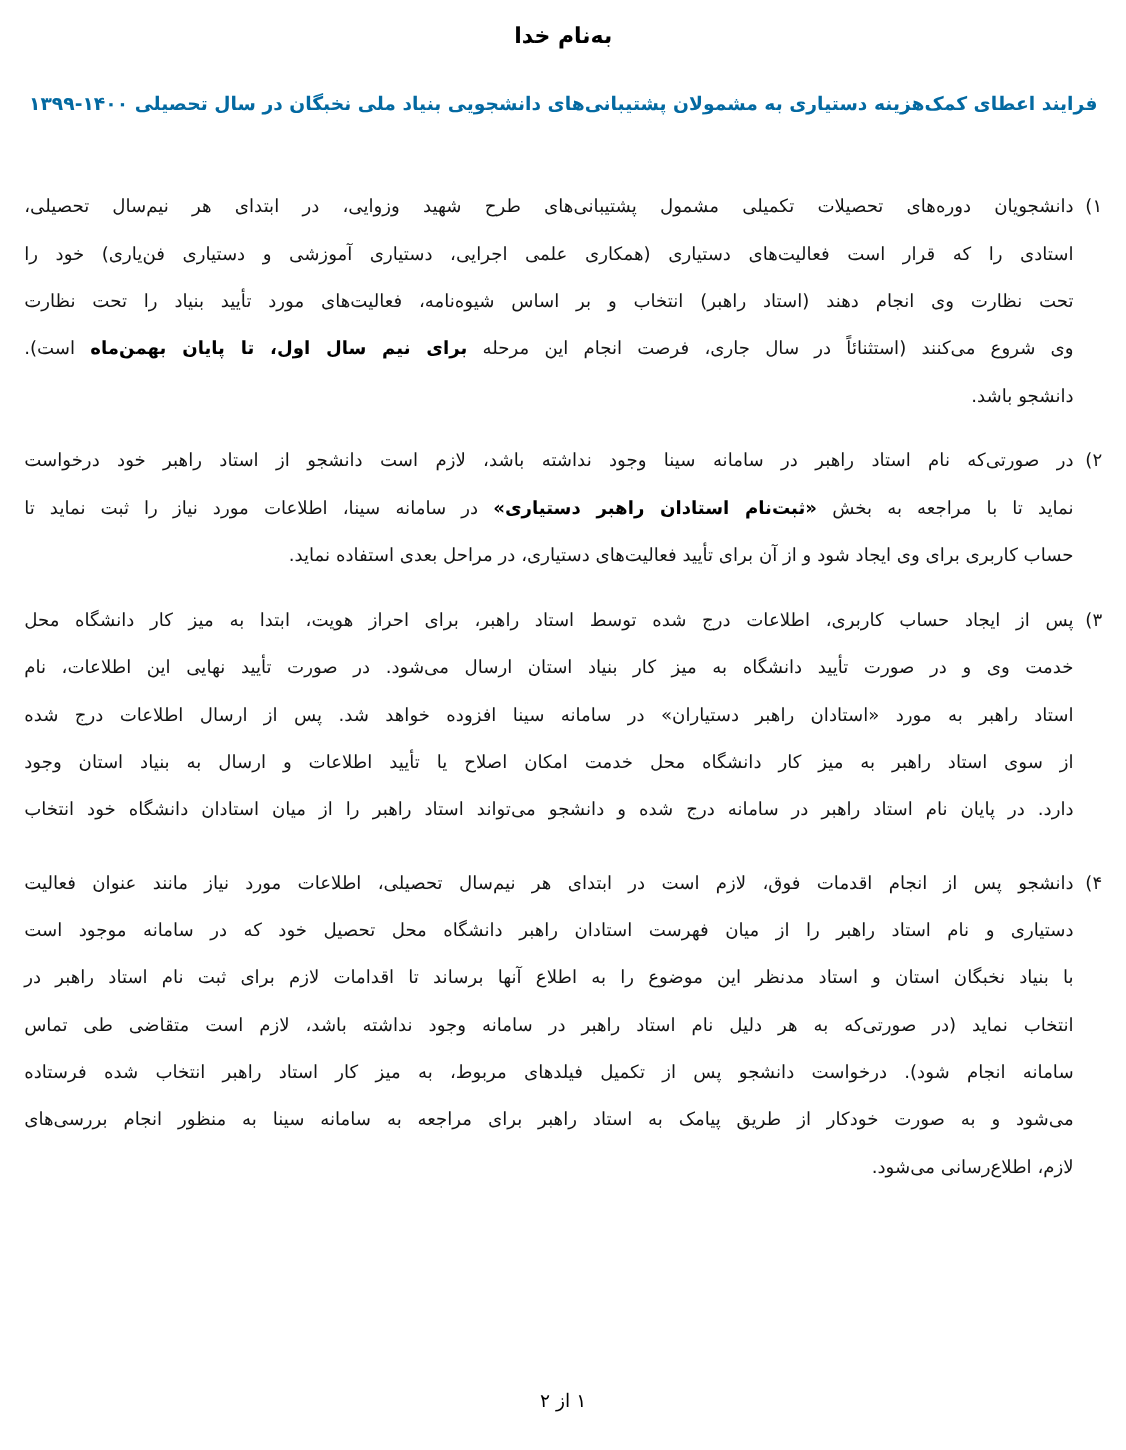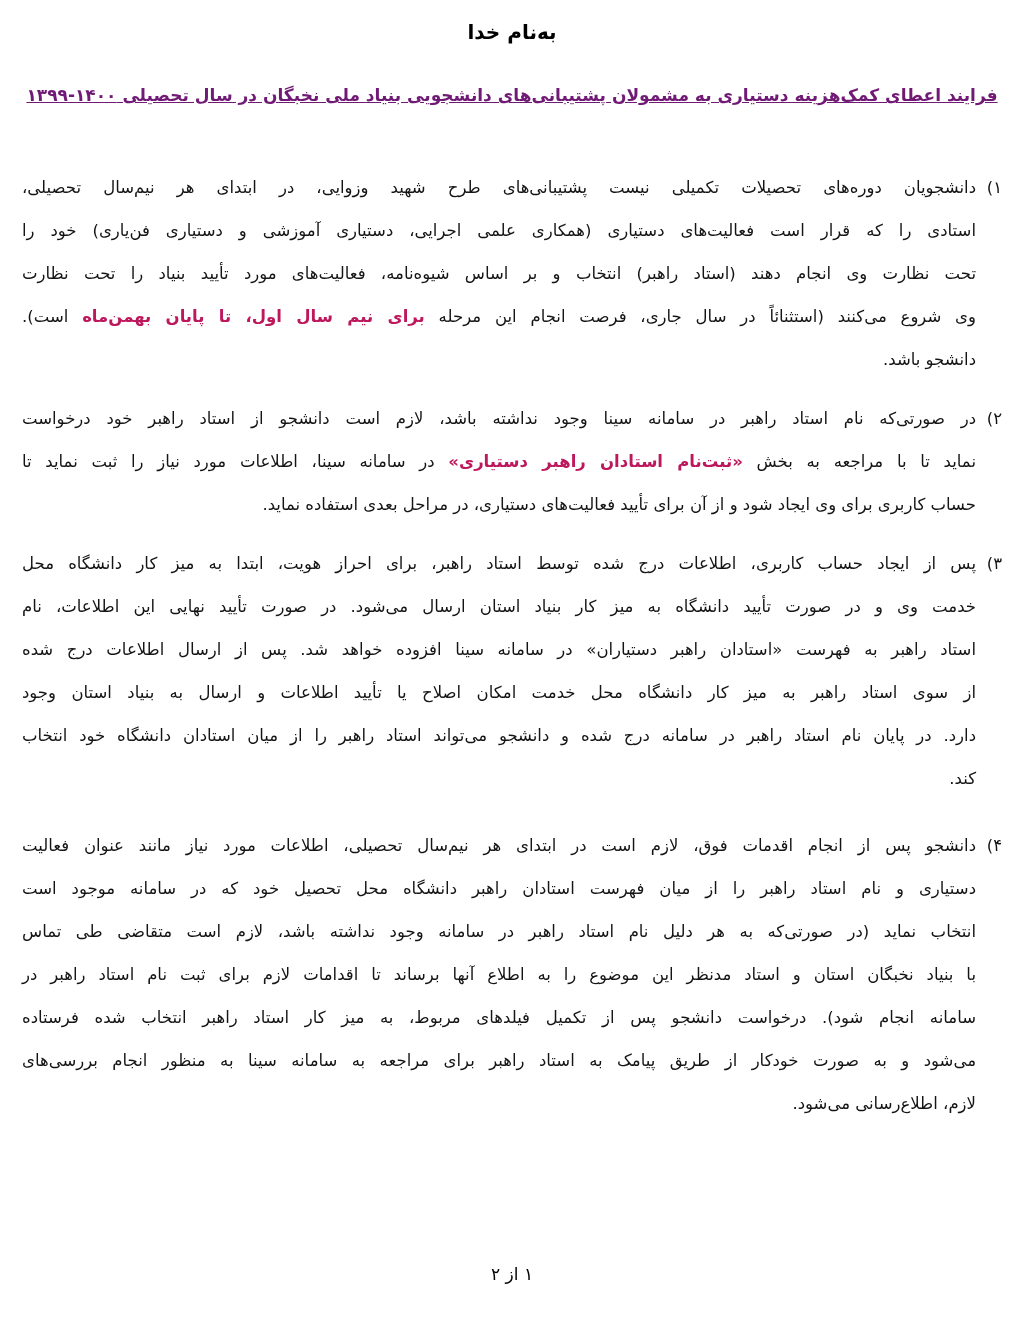--- a/index.html
+++ b/index.html
@@ -21,23 +21,22 @@
     font-size: 20px;
     line-height: 28px;
     color: #000000;
   }
   .doc-title {
     margin: 36px 0 0 0;
     text-align: center;
     font-size: 17px;
     font-weight: bold;
     line-height: 26px;
-    color: #701a75;
+    color: #0369a1;
     white-space: nowrap;
-    text-decoration: underline;
   }
   .doc-body {
     margin-top: 58px;
     font-size: 16.5px;
   }
   .item {
     position: relative;
     padding-right: 26px;
     margin-bottom: 16px;
   }
@@ -50,21 +49,21 @@
   }
   .line {
     line-height: 43px;
     text-align: justify;
     text-align-last: justify;
   }
   .line.last {
     text-align-last: right;
   }
   .seg.red {
-    color: #be185d;
+    color: #000000;
     font-weight: bold;
   }
   .page-number {
     position: absolute;
     left: 0;
     right: 0;
     bottom: 34px;
     text-align: center;
     font-size: 17px;
     color: #000000;
@@ -74,47 +73,46 @@
 <body>
 
 <div class="page" lang="fa" dir="rtl">
   <div class="bismillah">به‌نام خدا</div>
 
   <div class="doc-title">فرایند اعطای کمک‌هزینه دستیاری به مشمولان پشتیبانی‌های دانشجویی بنیاد ملی نخبگان در سال تحصیلی ۱۴۰۰-۱۳۹۹</div>
 
   <div class="doc-body" id="doc-body">
       <div class="item">
         <span class="num">۱)</span>
-        <div class="line"><span class="seg">دانشجویان دوره‌های تحصیلات تکمیلی نیست پشتیبانی‌های طرح شهید وزوایی، در ابتدای هر نیم‌سال تحصیلی،</span></div>
+        <div class="line"><span class="seg">دانشجویان دوره‌های تحصیلات تکمیلی مشمول پشتیبانی‌های طرح شهید وزوایی، در ابتدای هر نیم‌سال تحصیلی،</span></div>
         <div class="line"><span class="seg">استادی را که قرار است فعالیت‌های دستیاری (همکاری علمی اجرایی، دستیاری آموزشی و دستیاری فن‌یاری) خود را</span></div>
         <div class="line"><span class="seg">تحت نظارت وی انجام دهند (استاد راهبر) انتخاب و بر اساس شیوه‌نامه، فعالیت‌های مورد تأیید بنیاد را تحت نظارت</span></div>
         <div class="line"><span class="seg">وی شروع می‌کنند (استثنائاً در سال جاری، فرصت انجام این مرحله </span><span class="seg red">برای نیم سال اول، تا پایان بهمن‌ماه</span><span class="seg"> است).</span></div>
         <div class="line last"><span class="seg">دانشجو باشد.</span></div>
       </div>
       <div class="item">
         <span class="num">۲)</span>
         <div class="line"><span class="seg">در صورتی‌که نام استاد راهبر در سامانه سینا وجود نداشته باشد، لازم است دانشجو از استاد راهبر خود درخواست</span></div>
         <div class="line"><span class="seg">نماید تا با مراجعه به بخش </span><span class="seg red">«ثبت‌نام استادان راهبر دستیاری»</span><span class="seg"> در سامانه سینا، اطلاعات مورد نیاز را ثبت نماید تا</span></div>
         <div class="line last"><span class="seg">حساب کاربری برای وی ایجاد شود و از آن برای تأیید فعالیت‌های دستیاری، در مراحل بعدی استفاده نماید.</span></div>
       </div>
       <div class="item">
         <span class="num">۳)</span>
         <div class="line"><span class="seg">پس از ایجاد حساب کاربری، اطلاعات درج شده توسط استاد راهبر، برای احراز هویت، ابتدا به میز کار دانشگاه محل</span></div>
         <div class="line"><span class="seg">خدمت وی و در صورت تأیید دانشگاه به میز کار بنیاد استان ارسال می‌شود. در صورت تأیید نهایی این اطلاعات، نام</span></div>
-        <div class="line"><span class="seg">استاد راهبر به فهرست «استادان راهبر دستیاران» در سامانه سینا افزوده خواهد شد. پس از ارسال اطلاعات درج شده</span></div>
+        <div class="line"><span class="seg">استاد راهبر به مورد «استادان راهبر دستیاران» در سامانه سینا افزوده خواهد شد. پس از ارسال اطلاعات درج شده</span></div>
         <div class="line"><span class="seg">از سوی استاد راهبر به میز کار دانشگاه محل خدمت امکان اصلاح یا تأیید اطلاعات و ارسال به بنیاد استان وجود</span></div>
         <div class="line"><span class="seg">دارد. در پایان نام استاد راهبر در سامانه درج شده و دانشجو می‌تواند استاد راهبر را از میان استادان دانشگاه خود انتخاب</span></div>
-        <div class="line last"><span class="seg">کند.</span></div>
       </div>
       <div class="item">
         <span class="num">۴)</span>
         <div class="line"><span class="seg">دانشجو پس از انجام اقدمات فوق، لازم است در ابتدای هر نیم‌سال تحصیلی، اطلاعات مورد نیاز مانند عنوان فعالیت</span></div>
         <div class="line"><span class="seg">دستیاری و نام استاد راهبر را از میان فهرست استادان راهبر دانشگاه محل تحصیل خود که در سامانه موجود است</span></div>
+        <div class="line"><span class="seg">با بنیاد نخبگان استان و استاد مدنظر این موضوع را به اطلاع آنها برساند تا اقدامات لازم برای ثبت نام استاد راهبر در</span></div>
         <div class="line"><span class="seg">انتخاب نماید (در صورتی‌که به هر دلیل نام استاد راهبر در سامانه وجود نداشته باشد، لازم است متقاضی طی تماس</span></div>
-        <div class="line"><span class="seg">با بنیاد نخبگان استان و استاد مدنظر این موضوع را به اطلاع آنها برساند تا اقدامات لازم برای ثبت نام استاد راهبر در</span></div>
         <div class="line"><span class="seg">سامانه انجام شود). درخواست دانشجو پس از تکمیل فیلدهای مربوط، به میز کار استاد راهبر انتخاب شده فرستاده</span></div>
         <div class="line"><span class="seg">می‌شود و به صورت خودکار از طریق پیامک به استاد راهبر برای مراجعه به سامانه سینا به منظور انجام بررسی‌های</span></div>
         <div class="line last"><span class="seg">لازم، اطلاع‌رسانی می‌شود.</span></div>
       </div>
     </div>
 
   <div class="page-number">۱ از ۲</div>
 </div>
 
 </body></html>

